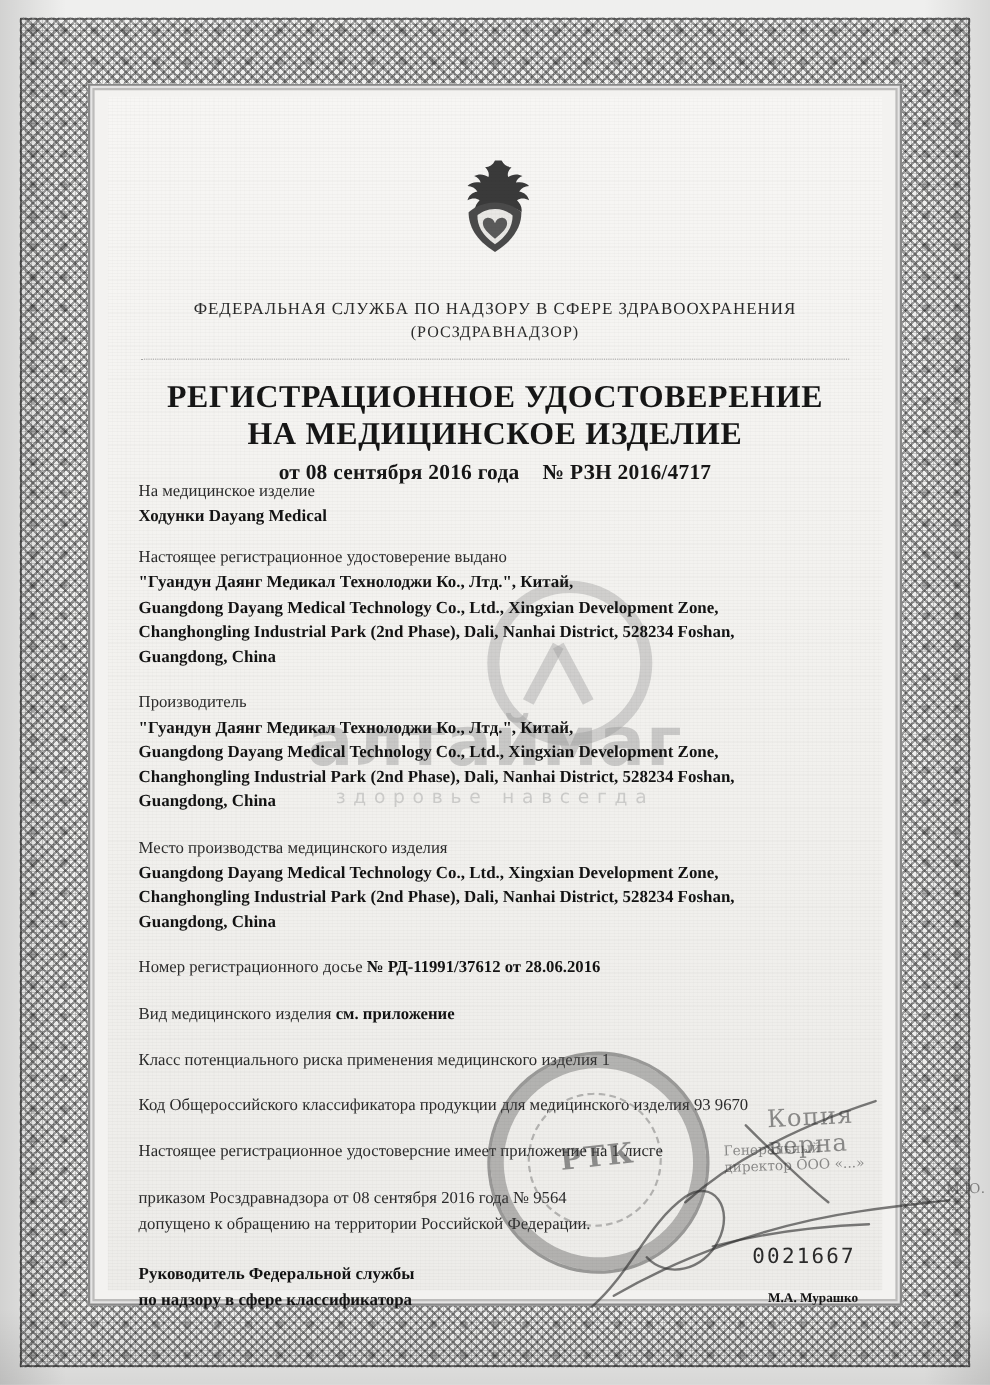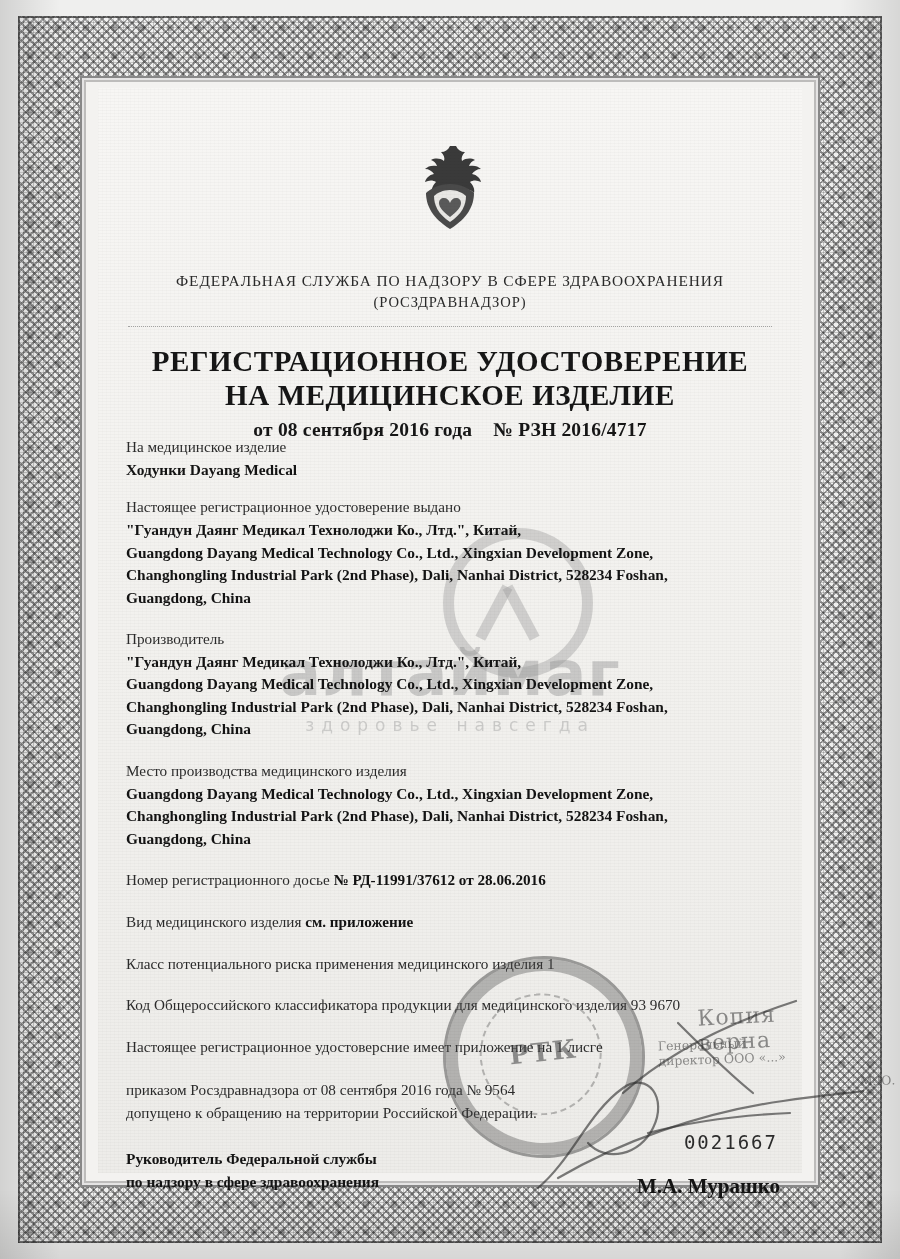--- a/index.html
+++ b/index.html
@@ -225,21 +225,21 @@
     font-size: 15.4px;
     font-weight: 700;
     line-height: 1.5;
     color: #131313;
     position: relative;
   }
   .sign-name {
     position: absolute;
     right: 0;
     top: 24px;
-    font-size: 21px;
+    font-size: 12px;
     font-weight: 700;
     color: #131313;
   }
 
   .serial {
     position: absolute;
     right: 24px;
     bottom: 20px;
     font-family: "DejaVu Sans Mono", monospace;
     font-size: 19px;
@@ -438,21 +438,21 @@
         <span>1 лисге</span>
       </div>
 
       <div class="order-block">
         <div>приказом Росздравнадзора от 08 сентября 2016 года № 9564</div>
         <div>допущено к обращению на территории Российской Федерации.</div>
       </div>
 
       <div class="sign-block">
         <div>Руководитель Федеральной службы</div>
-        <div>по надзору в сфере здравоохранения</div>
+        <div>по надзору в сфере классификатора</div>
         <div class="sign-name">М.А. Мурашко</div>
       </div>
     </div>
 
     <div class="stamp">
       <div class="stamp-center">РТК</div>
     </div>
 
     <div class="handwrite hw-copy">Копия верна</div>
     <div class="handwrite hw-line1">Генеральный директор ООО «...»</div>

